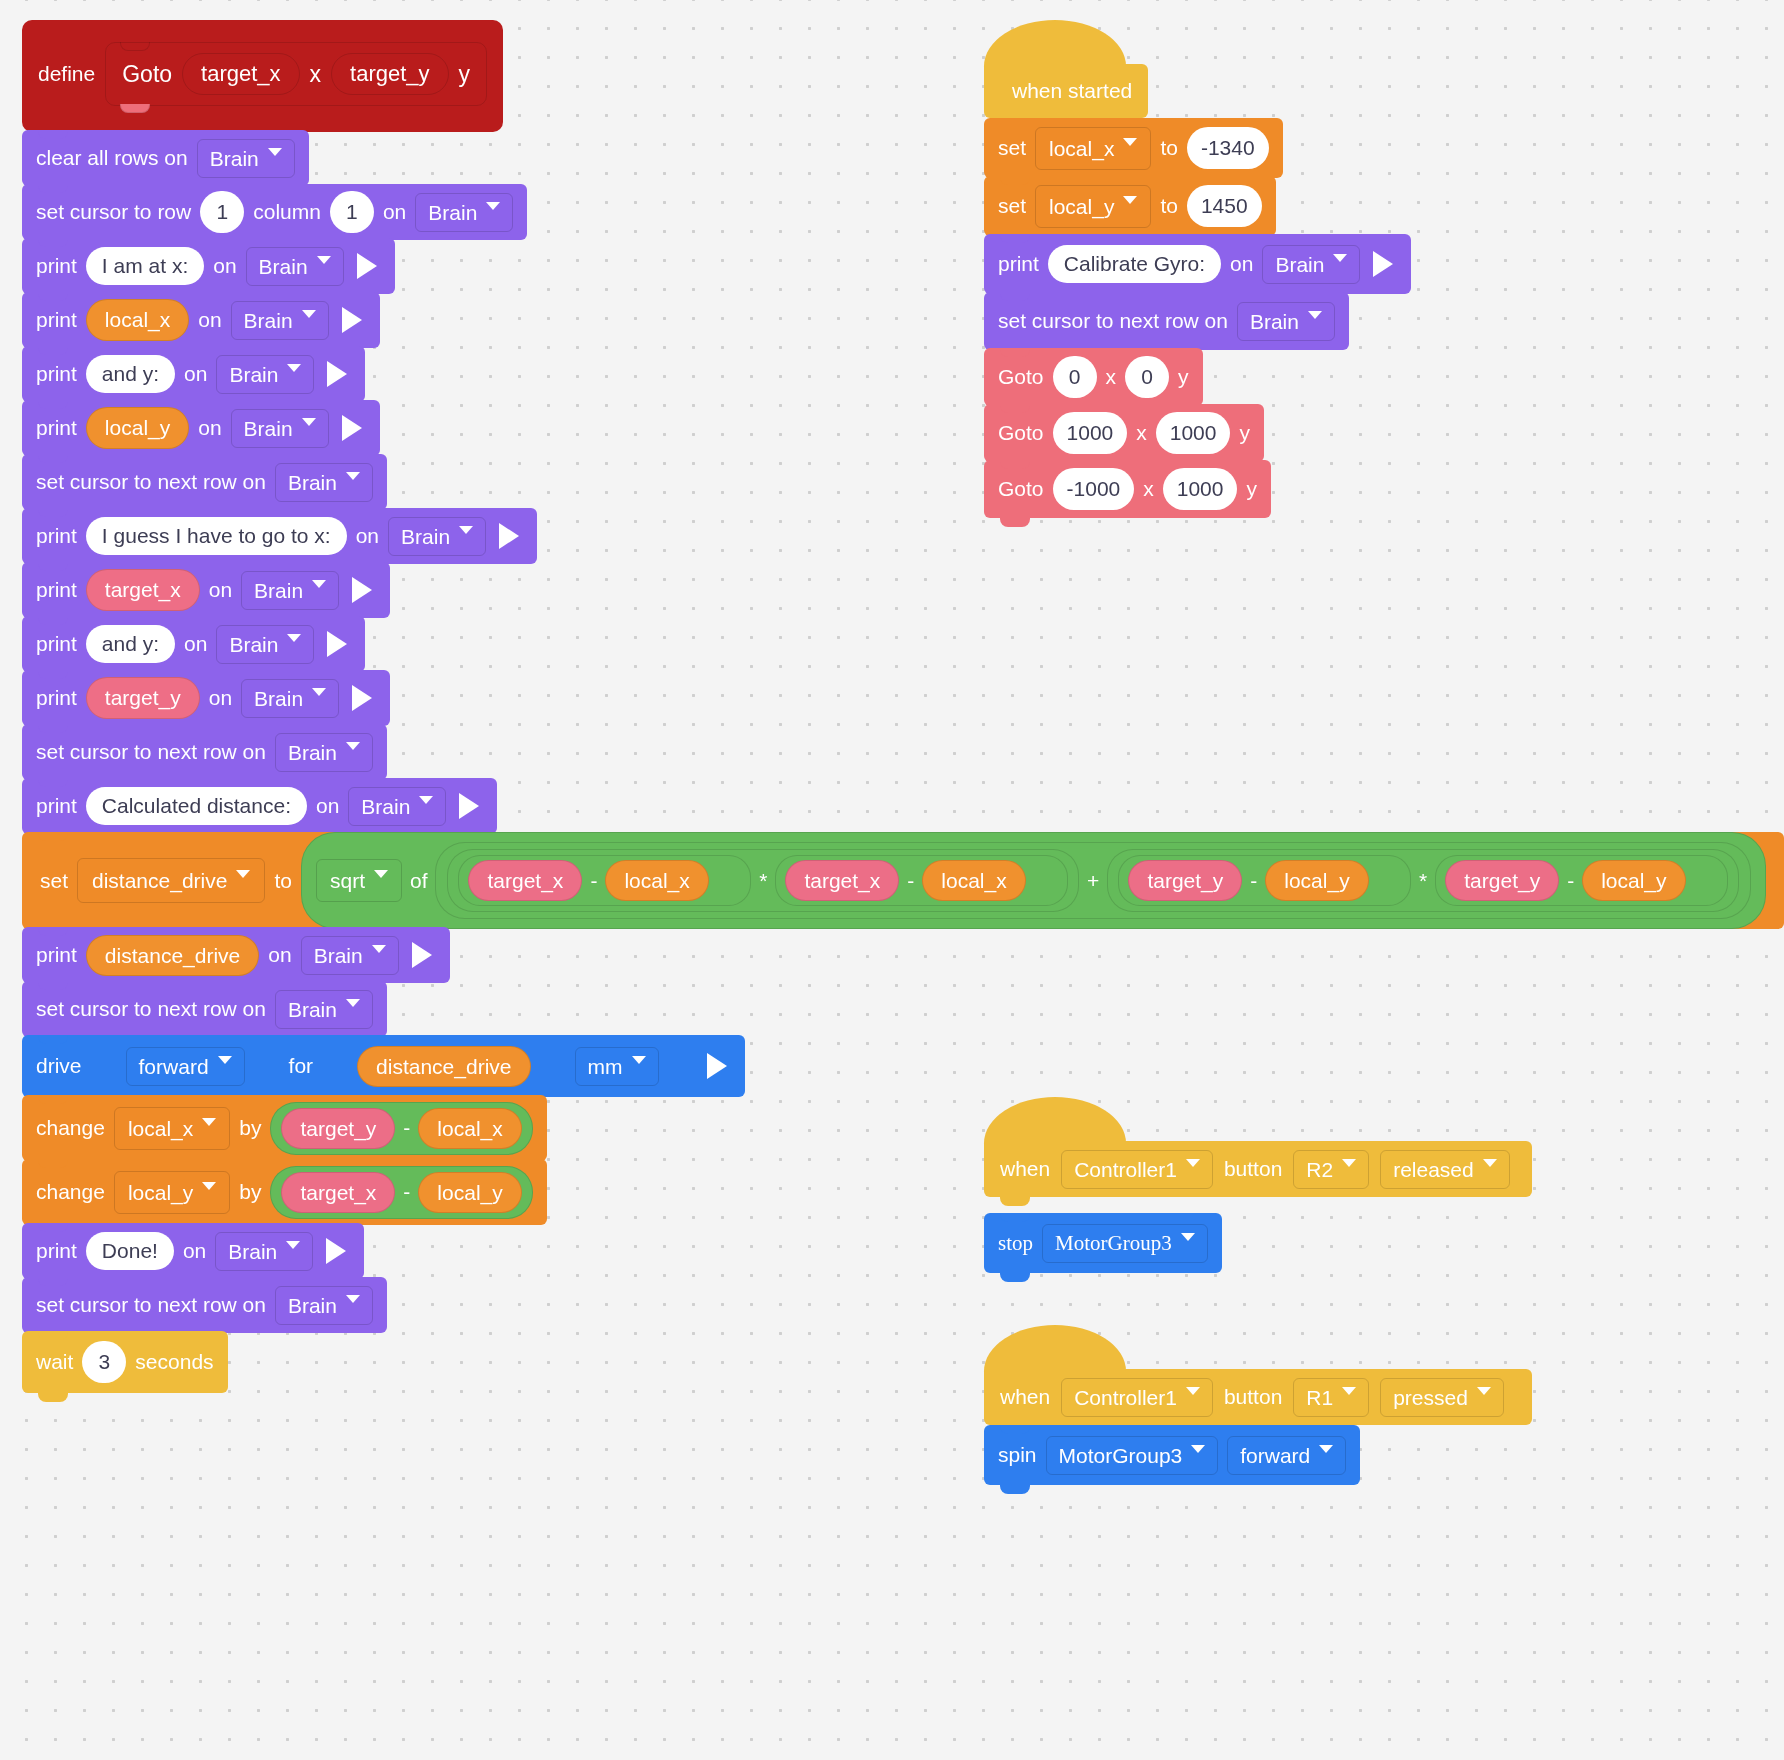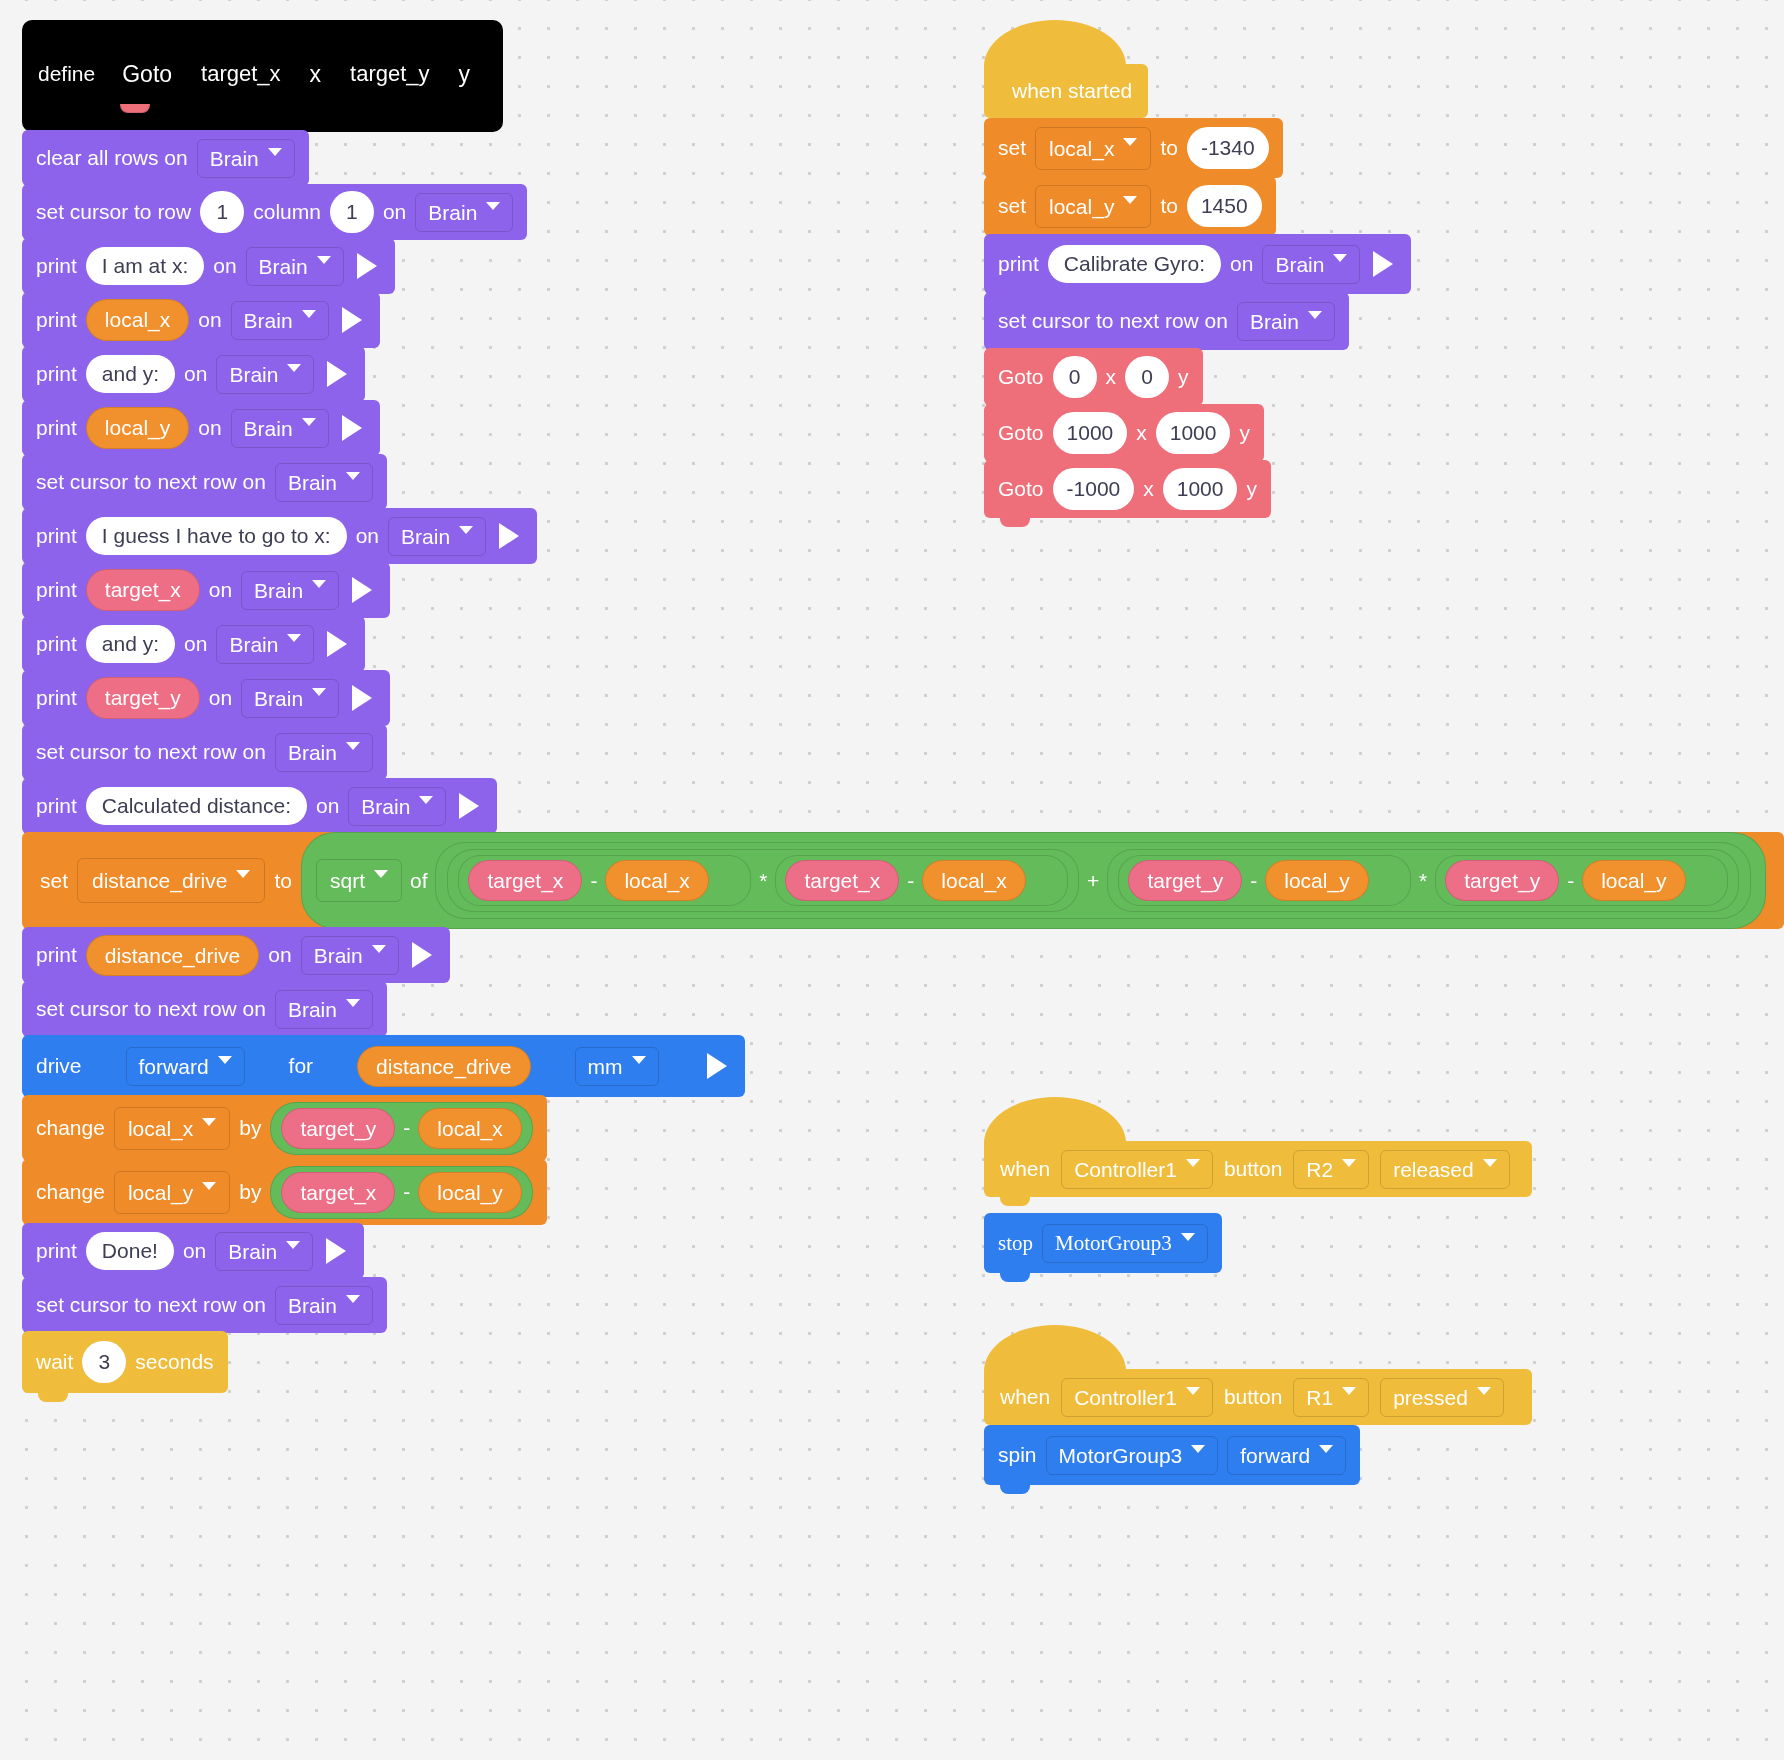--- a/index.html
+++ b/index.html
@@ -113,21 +113,21 @@
     width: 30px;
     height: 9px;
     background: inherit;
     border-bottom-left-radius: 8px;
     border-bottom-right-radius: 8px;
   }
 
   
   .define {
     position: relative;
-    background: #000000;
+    background: #b91c1c;
     border-radius: 10px;
     padding: 22px 16px 26px 16px;
     width: max-content;
     display: flex;
     align-items: center;
     gap: 10px;
     color: #fff;
     font-size: 23px;
   }
   .define::after {

